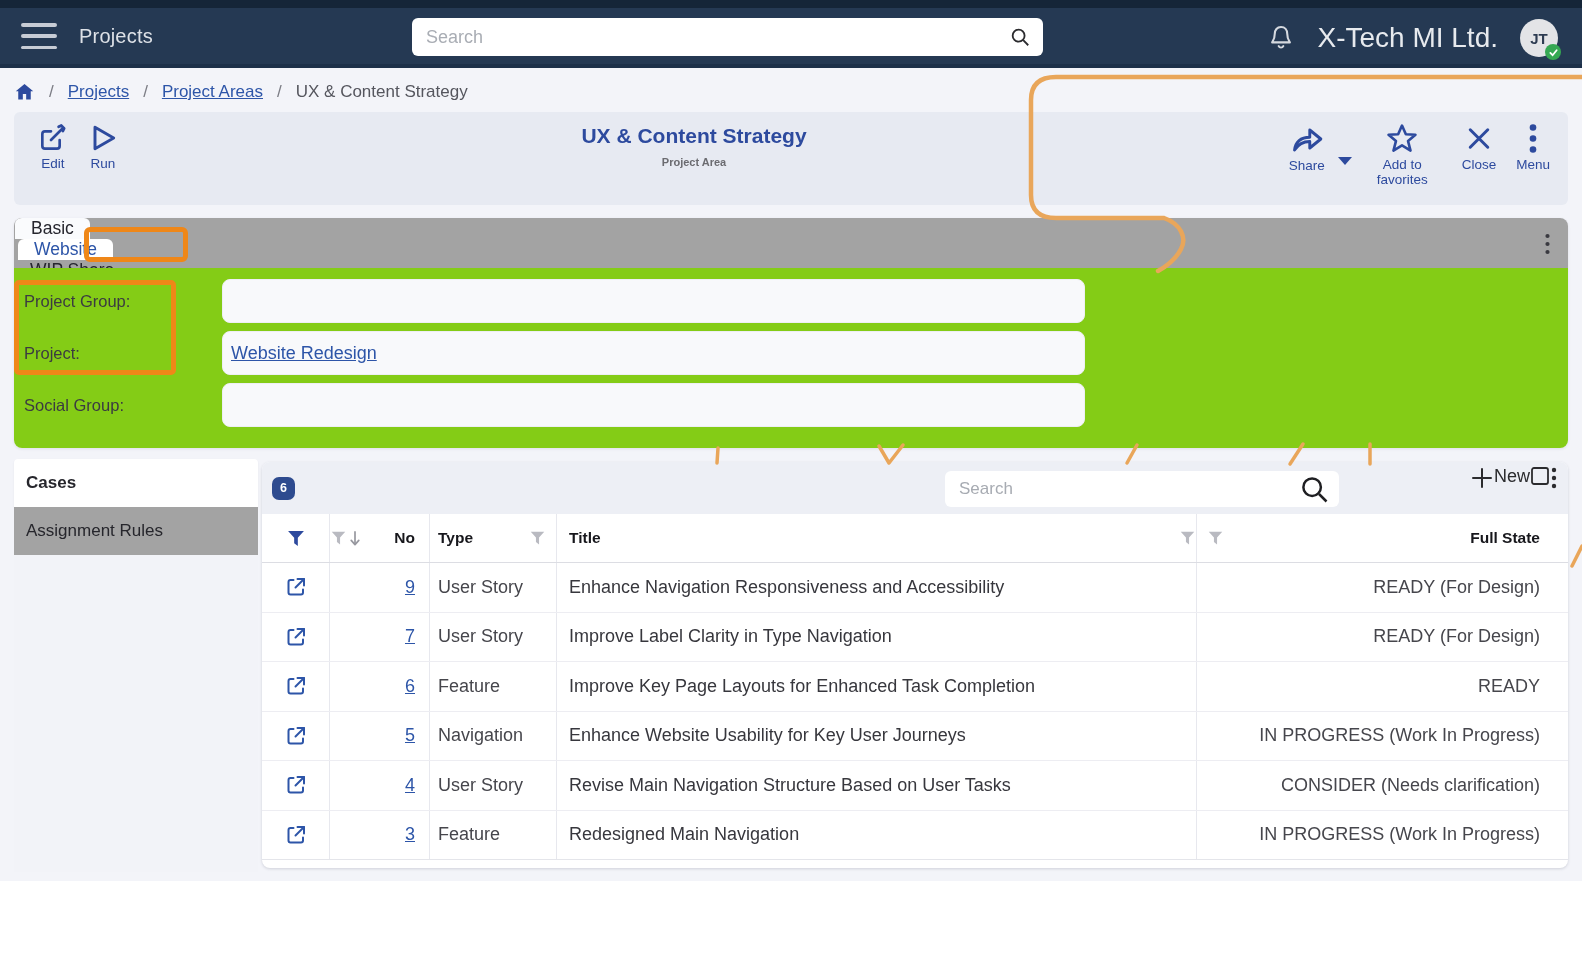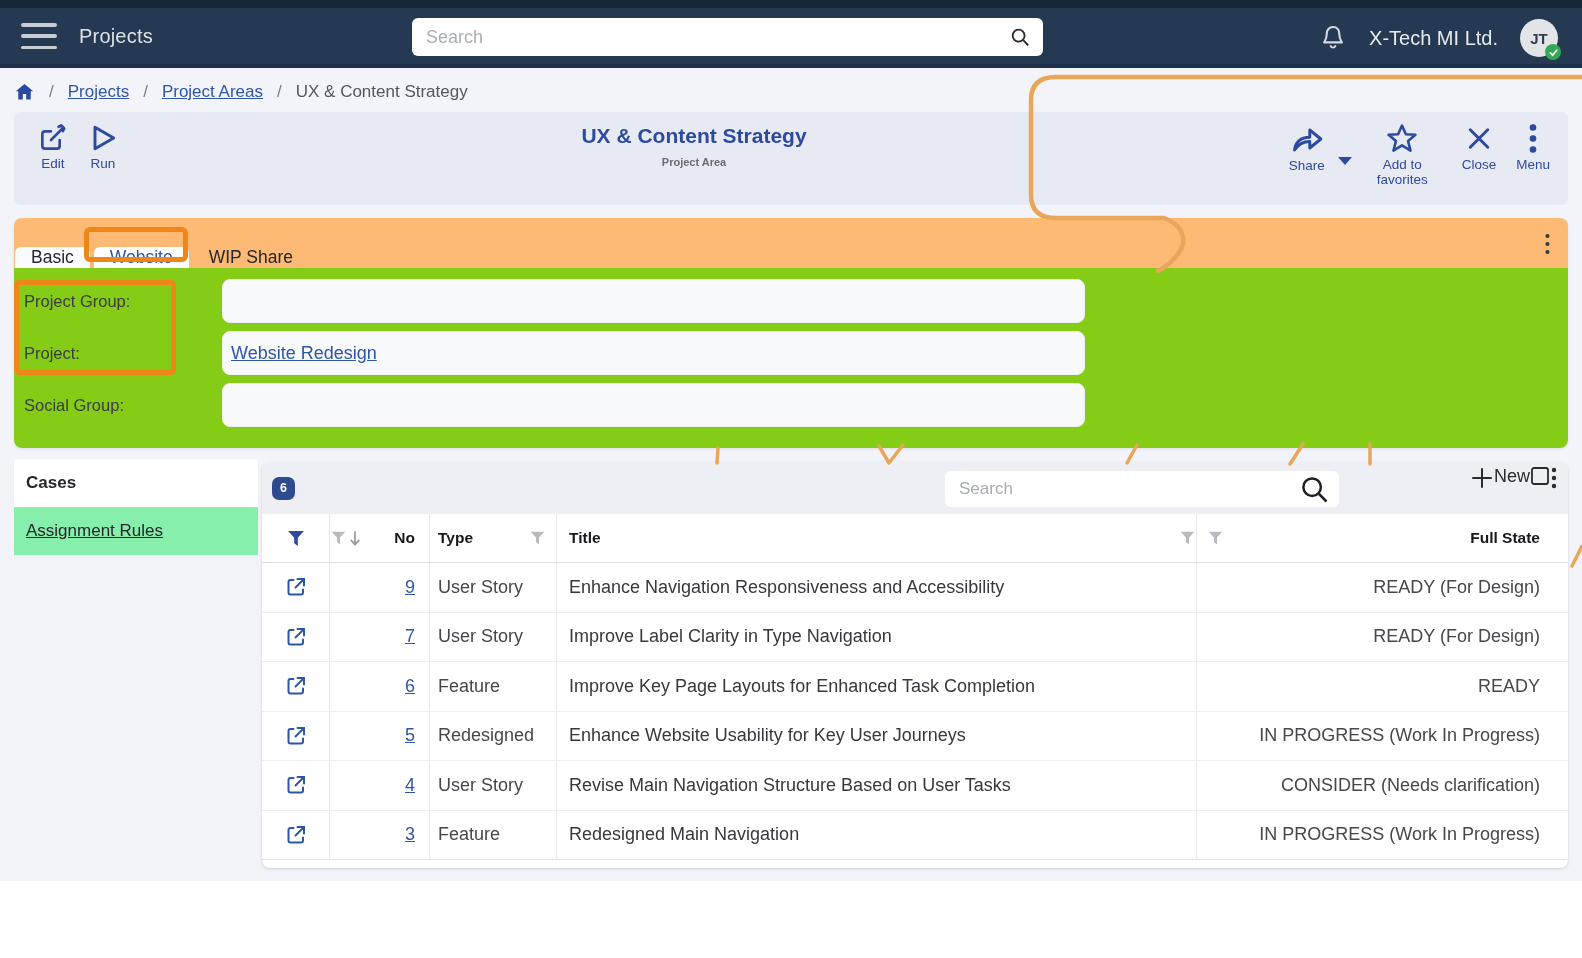--- a/index.html
+++ b/index.html
@@ -11,21 +11,21 @@
   .topstrip { position:absolute; left:0; top:0; width:1582px; height:8px; background:#152538; }
   .navbar { position:absolute; left:0; top:8px; width:1582px; height:60px; background:#253953; border-bottom:4px solid #1d3049; display:flex; align-items:center; }
   .hamburger { width:36px; height:26px; margin-left:21px; display:flex; flex-direction:column; justify-content:space-between; cursor:pointer; }
   .hamburger span { display:block; height:3.5px; border-radius:2px; background:#c7ccd5; }
   .nav-title { color:#dde1e7; font-size:20px; margin-left:22px; letter-spacing:.2px; }
   .nav-search { position:absolute; left:412px; top:10px; width:631px; height:38px; background:#fff; border-radius:6px; display:flex; align-items:center; }
   .nav-search input { flex:1; border:none; outline:none; font-size:18px; padding:0 14px; color:#333; background:transparent; font-family:inherit; }
   .nav-search input::placeholder { color:#a9adb4; }
   .nav-search .mag { margin-right:12px; }
   .nav-right { position:absolute; right:24px; top:0; height:60px; display:flex; align-items:center; gap:22px; }
-  .org-name { color:#e7eaee; font-size:20px; }
+  .org-name { color:#e7eaee; font-size:28px; }
   .avatar { position:relative; width:38px; height:38px; border-radius:50%; background:#e3e4e7; color:#2e3c52; font-weight:700; font-size:15px; display:flex; align-items:center; justify-content:center; cursor:pointer; }
   .avatar .badge { position:absolute; right:-3px; bottom:-3px; width:16px; height:16px; border-radius:50%; background:#35a853; display:flex; align-items:center; justify-content:center; }
 
   
   .content-bg { position:absolute; left:0; top:68px; width:1582px; height:813px; background:#f3f4f9; }
 
   
   .breadcrumb { position:absolute; left:14px; top:76px; height:32px; display:flex; align-items:center; gap:14px; font-size:17px; }
   .crumb-sep { color:#7c7d85; }
   .crumb-link { color:#2d55a8; text-decoration:underline; cursor:pointer; }
@@ -38,36 +38,36 @@
   .tb-title { position:absolute; left:340px; top:12px; width:680px; text-align:center; }
   .tb-title h1 { font-size:21px; color:#2d4a9e; font-weight:700; }
   .tb-title h2 { font-size:11px; color:#6b6b70; font-weight:700; margin-top:8px; }
   .tb-right { position:absolute; right:8px; top:8px; display:flex; align-items:flex-start; }
   .tb-right .tool-btn2 { display:flex; flex-direction:column; align-items:center; gap:2px; cursor:pointer; color:#2d4a9e; padding:2px 10px; }
   .tool-btn2 .lbl { font-size:13.5px; line-height:15px; text-align:center; }
   .share-caret { margin-top:36px; margin-left:2px; margin-right:14px; cursor:pointer; }
 
   
   .main-panel { position:absolute; left:14px; top:218px; width:1554px; height:230px; border-radius:8px; overflow:hidden; box-shadow:0 1px 3px rgba(45,50,80,.10); }
-  .tabstrip { position:relative; height:50px; background:#fdba74; display:flex; align-items:flex-end; }
+  .tabstrip { position:relative; height:50px; background:#a3a3a3; display:flex; align-items:flex-start;flex-direction:column; }
   .tab { padding:0 16px; display:flex; align-items:center; font-size:17.5px; color:#26262e; cursor:pointer; }
   .tab.t-basic { background:#fafbfd; border-radius:6px 6px 0 0; margin-left:1px; }
   .tab.t-active { background:#ffffff; border-radius:6px 6px 0 0; color:#2d55a8; margin:0 4px; }
   .strip-kebab { position:absolute; right:16px; top:14px; cursor:pointer; }
   .form-area { position:relative; height:180px; background:#84cc16; }
   .form-row { position:absolute; left:10px; height:44px; display:flex; align-items:center; }
   .form-label { width:198px; font-size:16.5px; color:#3b3b41; }
   .form-field { width:863px; height:44px; background:#f8f9fb; border:1px solid #eeeff4; border-radius:8px; display:flex; align-items:center; padding:0 8px; }
   .form-link { font-size:18px; color:#2d55a8; text-decoration:underline; cursor:pointer; }
 
   
   .side { position:absolute; left:14px; top:459px; width:244px; }
   .side-item { height:48px; display:flex; align-items:center; padding-left:12px; font-size:17px; color:#26262c; cursor:pointer; }
   .side-item.s-active { background:#ffffff; font-weight:700; border-radius:4px 4px 0 0; box-shadow:0 1px 2px rgba(45,50,80,.08); }
-  .side-item.s-rest { background:#86efac;text-decoration:underline; }
+  .side-item.s-rest { background:#a3a3a3; }
   .side-fill { height:317px; background:#f2f3f8; }
 
   .card { position:absolute; left:262px; top:462px; width:1306px; height:406px; background:#fff; border-radius:8px; box-shadow:0 1px 3px rgba(45,50,80,.18); overflow:hidden; }
   .card-toolbar { position:relative; height:52px; background:#edeff5; display:flex; align-items:center; }
   .count-badge { margin-left:10px; min-width:23px; height:23px; border-radius:7px; background:#2e4b8f; color:#fff; font-size:12.5px; font-weight:700; display:flex; align-items:center; justify-content:center; padding:0 5px; }
   .card-search { position:absolute; left:683px; top:9px; width:394px; height:36px; background:#fff; border-radius:6px; display:flex; align-items:center; }
   .card-search input { flex:1; border:none; outline:none; font-size:17px; padding:0 14px; color:#333; background:transparent; font-family:inherit; }
   .card-search input::placeholder { color:#a7abb2; }
   .card-tools { position:absolute; right:10px; top:4px; height:52px; display:flex; align-items:flex-start; }
   .new-label { font-size:18px; color:#2b2b2e; cursor:pointer; }
@@ -356,21 +356,21 @@
       <div class="c c-icon">
           <svg width="24" height="24" viewBox="0 0 24 24" fill="none" stroke="#2d55a8" stroke-width="2" stroke-linecap="round" stroke-linejoin="round">
             <path d="M9.5 5 H6.5 a2 2 0 0 0 -2 2 v10.5 a2 2 0 0 0 2 2 H17 a2 2 0 0 0 2 -2 v-3"></path>
             <polyline points="13.5,4 20,4 20,10.5"></polyline>
             <line x1="20" y1="4" x2="11.5" y2="12.5"></line>
           </svg>
         </div>
       <div class="c c-no">
           <span class="no-link">5</span>
         </div>
-      <div class="c c-type cell-type">Redesigned</div>
+      <div class="c c-type cell-type">Navigation</div>
       <div class="c c-title cell-title">Enhance Website Usability for Key User Journeys</div>
       <div class="c c-state cell-state">IN PROGRESS (Work In Progress)</div>
     </div>
     <div class="trow">
       <div class="c c-icon">
           <svg width="24" height="24" viewBox="0 0 24 24" fill="none" stroke="#2d55a8" stroke-width="2" stroke-linecap="round" stroke-linejoin="round">
             <path d="M9.5 5 H6.5 a2 2 0 0 0 -2 2 v10.5 a2 2 0 0 0 2 2 H17 a2 2 0 0 0 2 -2 v-3"></path>
             <polyline points="13.5,4 20,4 20,10.5"></polyline>
             <line x1="20" y1="4" x2="11.5" y2="12.5"></line>
           </svg>

